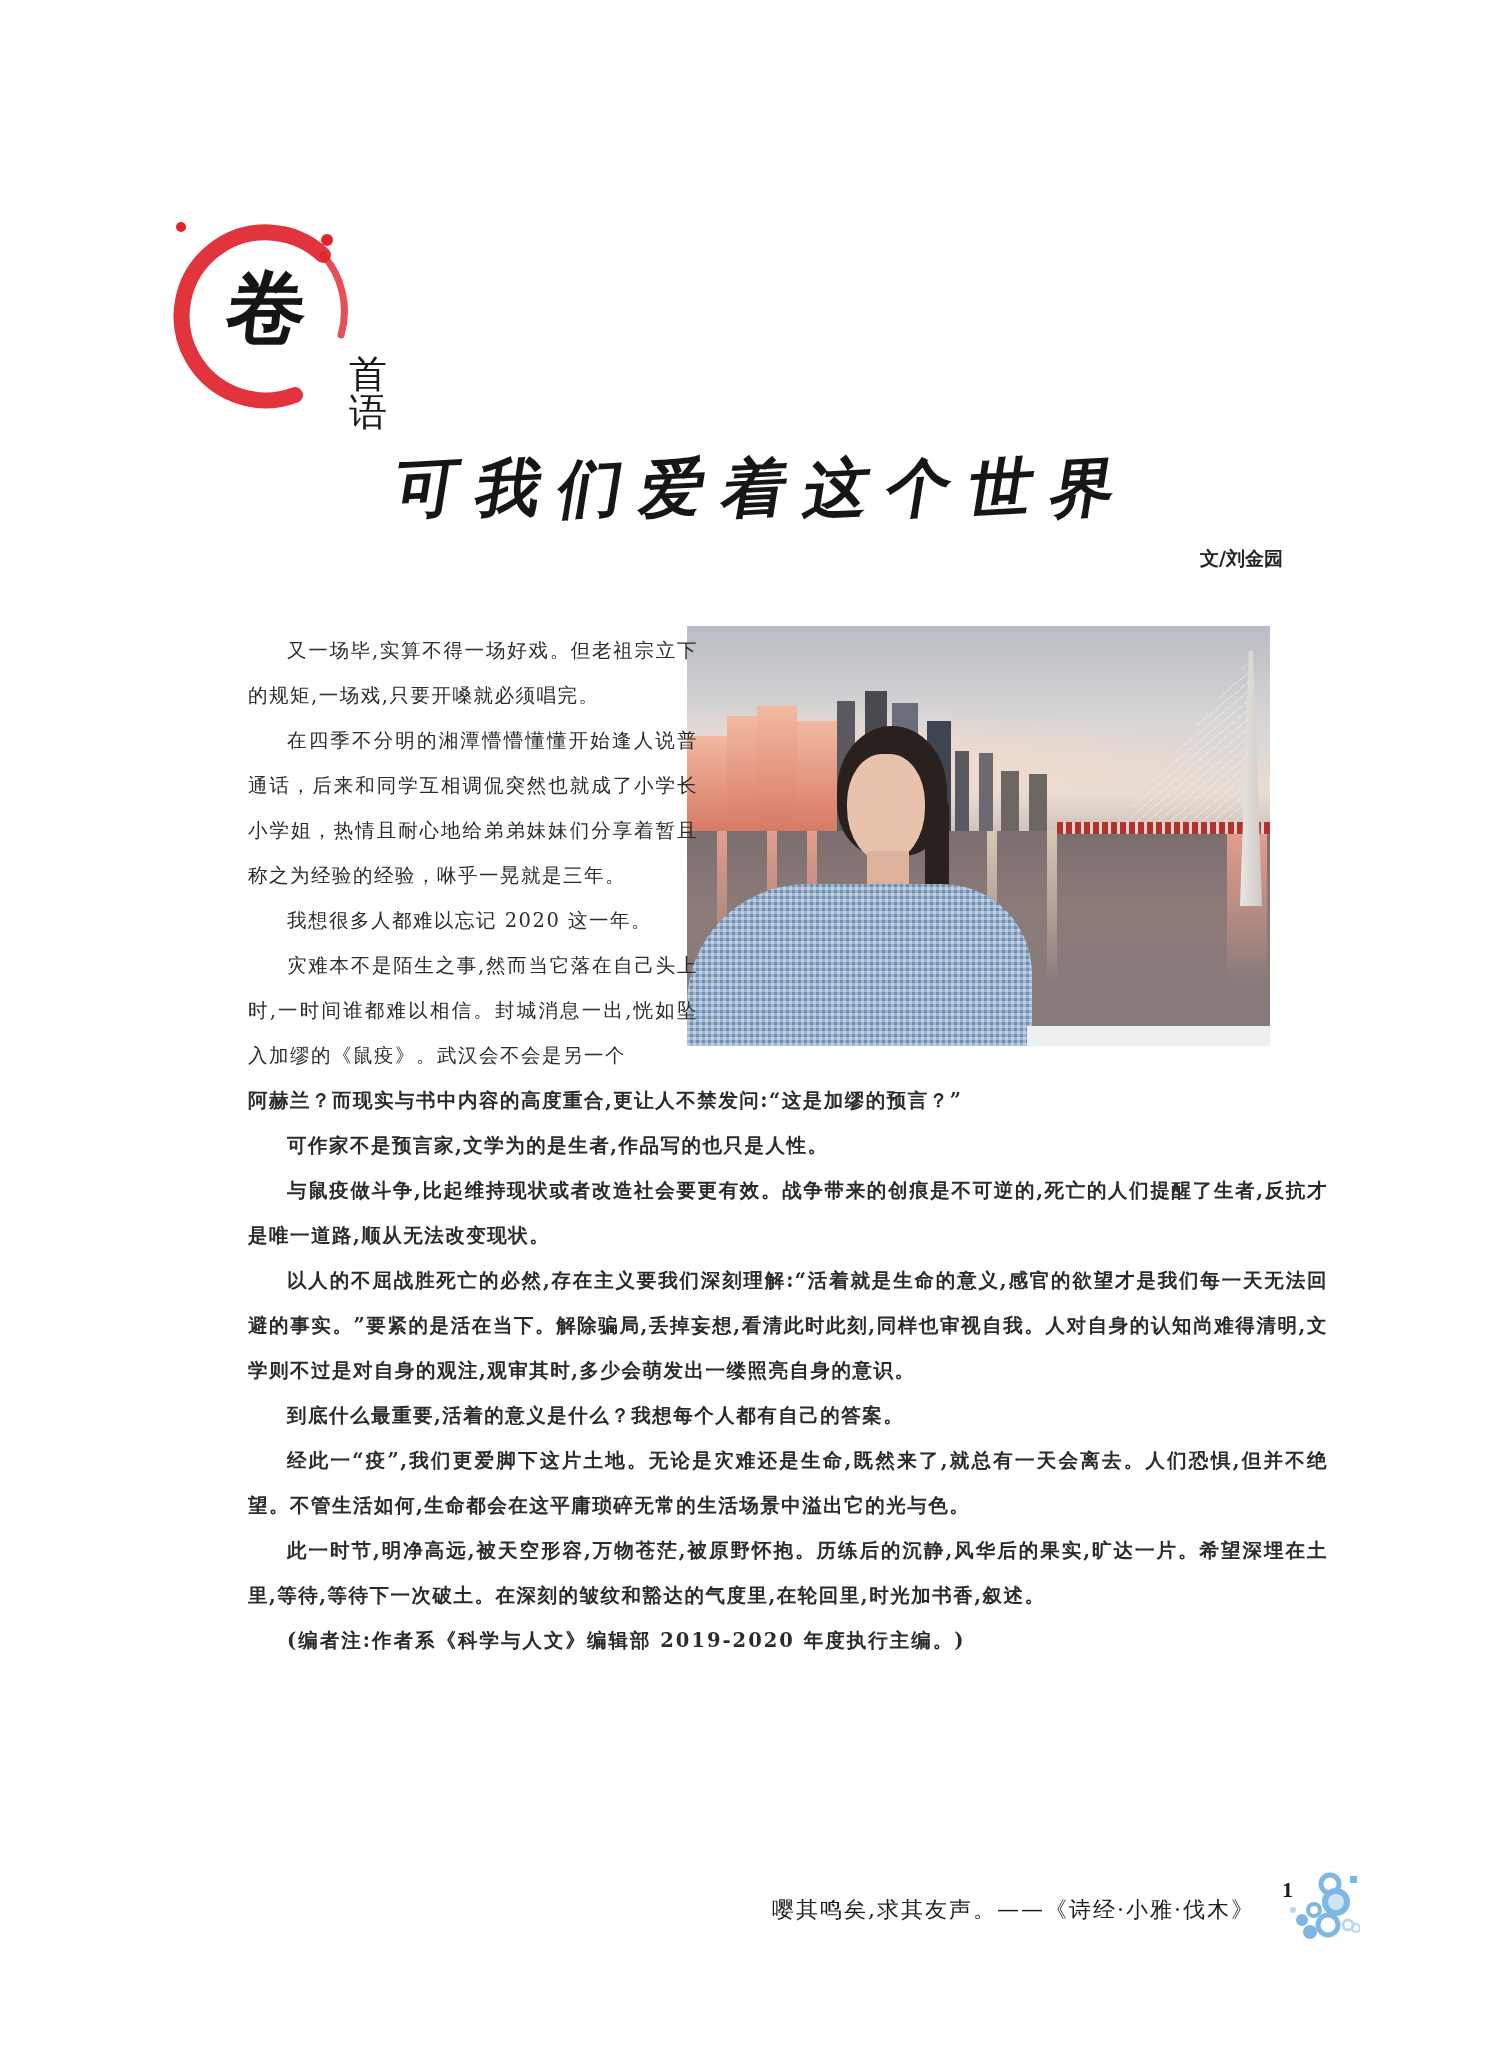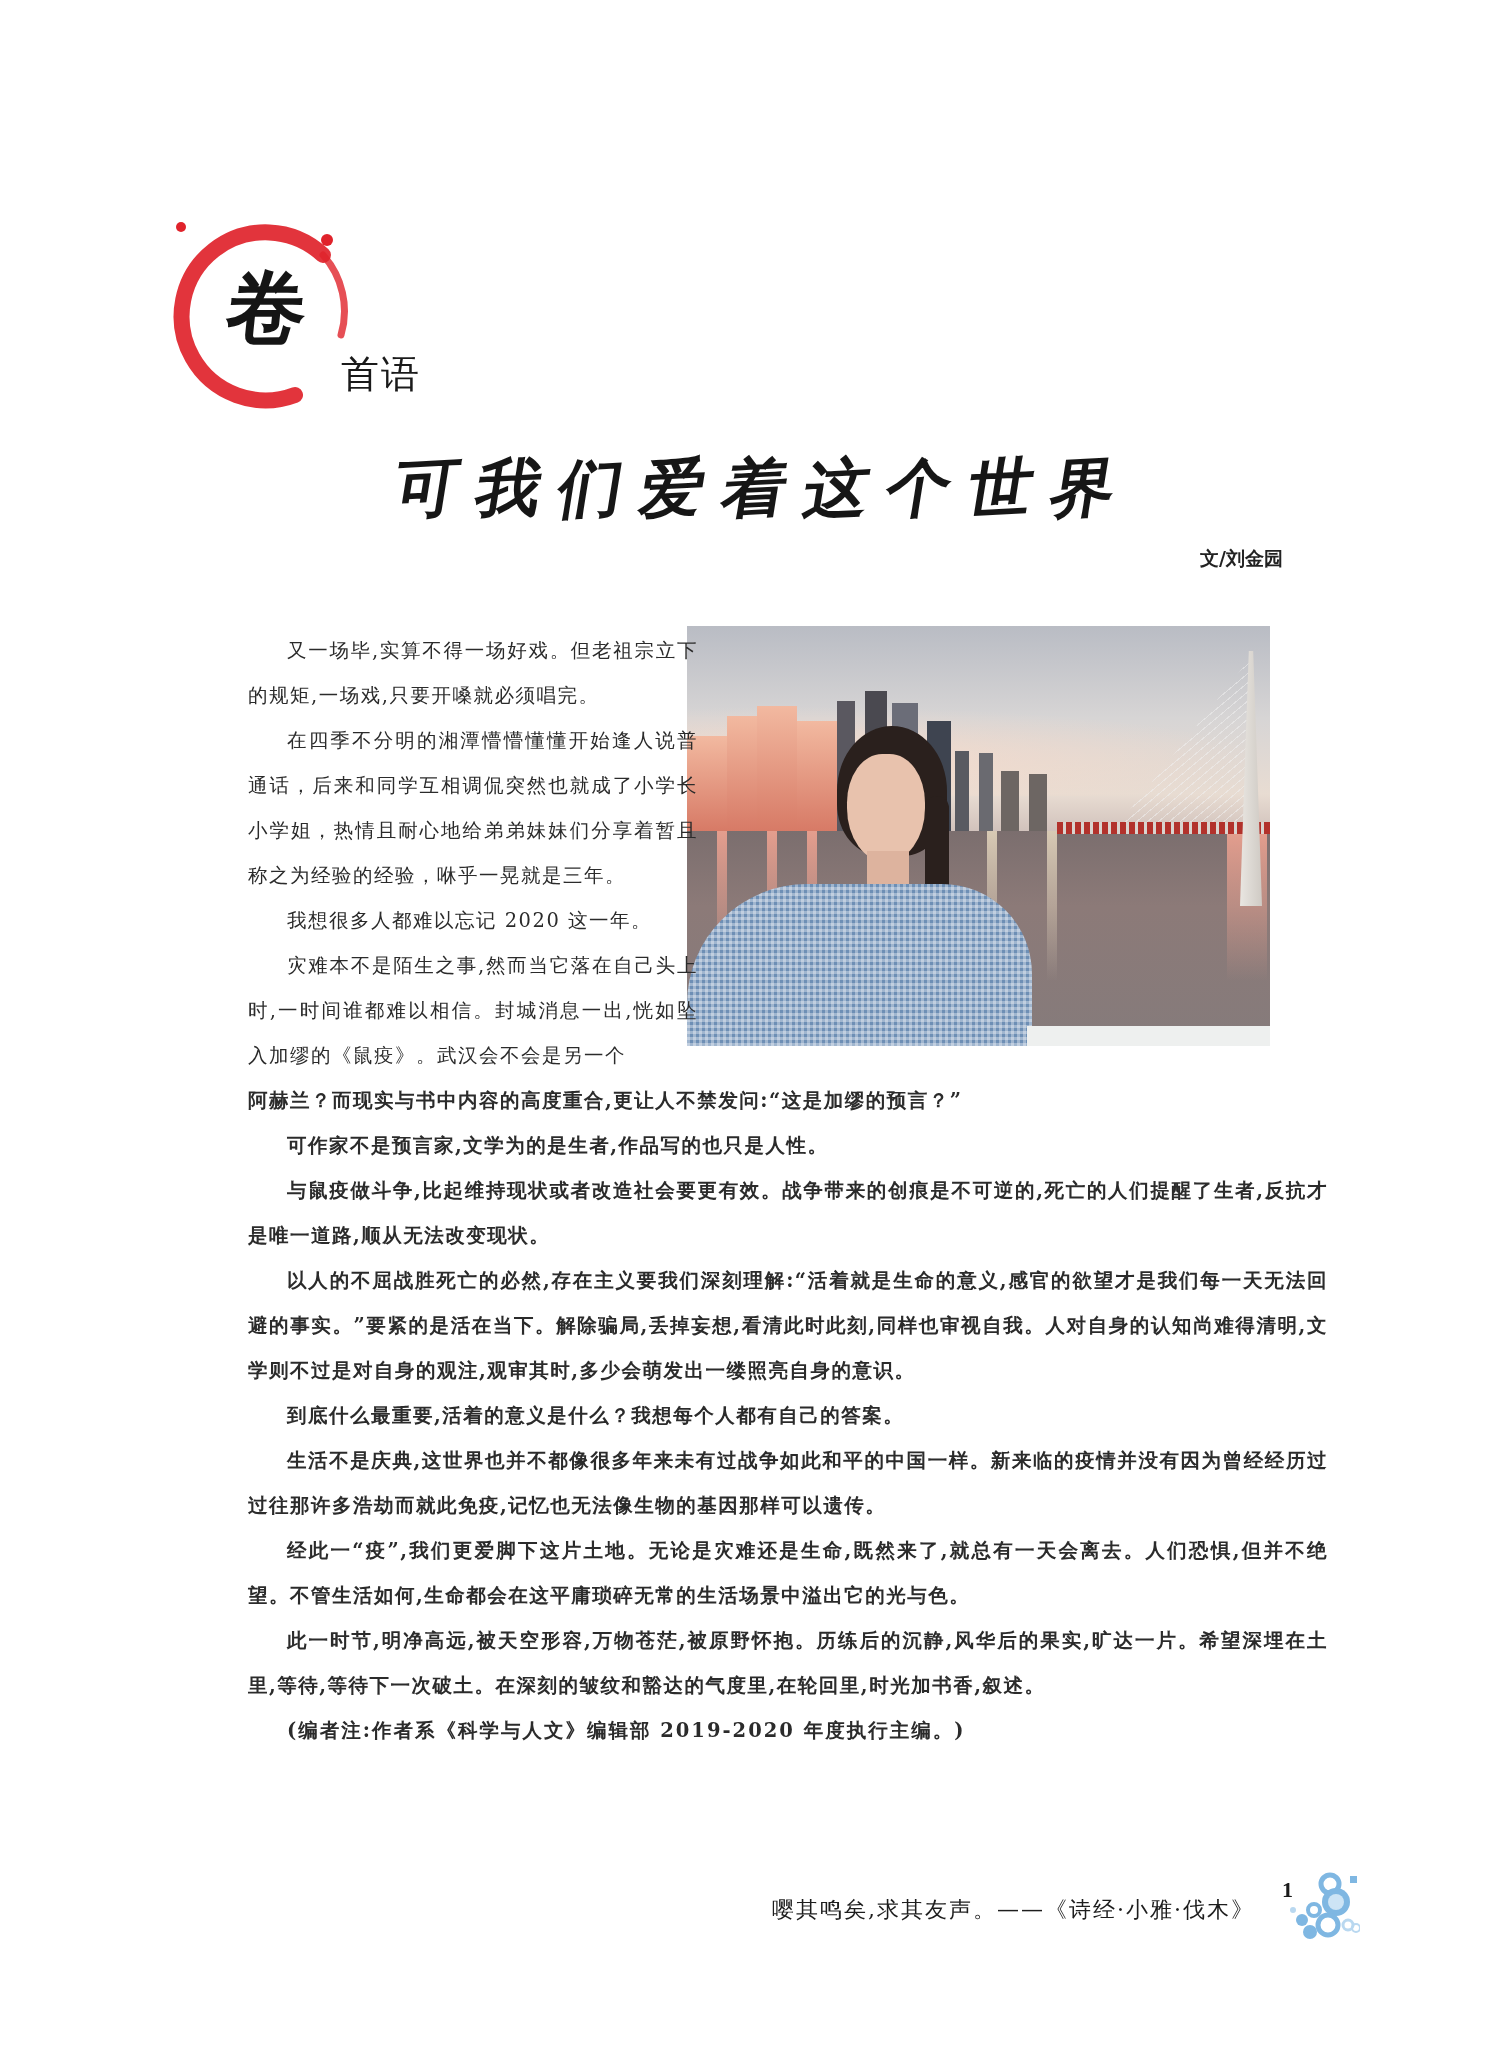--- a/index.html
+++ b/index.html
@@ -13,21 +13,21 @@
     
     .logo { left: 155px; top: 205px; width: 270px; height: 215px; }
     .logo svg { position: absolute; left: 0; top: 0; }
     .logo-char {
       position: absolute; left: 72px; top: 62px;
       font-family: "DejaVu Serif", serif; font-weight: bold;
       font-size: 80px; color: #151515; line-height: 1;
       transform: skewX(-6deg);
     }
     .logo-sub {
-      position: absolute; left: 186px; top: 150px;
+      position: absolute; left: 194px; top: 150px;
       font-family: "DejaVu Serif", serif; font-size: 38px; color: #1a1a1a;
       letter-spacing: 2px; line-height: 1;
     }
 
     
     .title {
       left: 395px; top: 448px; width: 720px; height: 80px;
       display: flex; justify-content: space-between; align-items: center;
     }
     .title span {
@@ -193,21 +193,20 @@
   <p class="para">我想很多人都难以忘记 2020 这一年。</p>
   <p class="para">灾难本不是陌生之事,然而当它落在自己头上时,一时间谁都难以相信。封城消息一出,恍如坠入加缪的《鼠疫》。武汉会不会是另一个</p>
 </div>
 
 <div class="abs body-text col-full">
   <p class="para" style="text-indent:0;">阿赫兰？而现实与书中内容的高度重合,更让人不禁发问:“这是加缪的预言？”</p>
   <p class="para">可作家不是预言家,文学为的是生者,作品写的也只是人性。</p>
   <p class="para">与鼠疫做斗争,比起维持现状或者改造社会要更有效。战争带来的创痕是不可逆的,死亡的人们提醒了生者,反抗才是唯一道路,顺从无法改变现状。</p>
   <p class="para">以人的不屈战胜死亡的必然,存在主义要我们深刻理解:“活着就是生命的意义,感官的欲望才是我们每一天无法回避的事实。”要紧的是活在当下。解除骗局,丢掉妄想,看清此时此刻,同样也审视自我。人对自身的认知尚难得清明,文学则不过是对自身的观注,观审其时,多少会萌发出一缕照亮自身的意识。</p>
   <p class="para">到底什么最重要,活着的意义是什么？我想每个人都有自己的答案。</p>
-  <p class="para">生活不是庆典,这世界也并不都像很多年来未有过战争如此和平的中国一样。新来临的疫情并没有因为曾经经历过过往那许多浩劫而就此免疫,记忆也无法像生物的基因那样可以遗传。</p>
   <p class="para">经此一“疫”,我们更爱脚下这片土地。无论是灾难还是生命,既然来了,就总有一天会离去。人们恐惧,但并不绝望。不管生活如何,生命都会在这平庸琐碎无常的生活场景中溢出它的光与色。</p>
   <p class="para">此一时节,明净高远,被天空形容,万物苍茫,被原野怀抱。历练后的沉静,风华后的果实,旷达一片。希望深埋在土里,等待,等待下一次破土。在深刻的皱纹和豁达的气度里,在轮回里,时光加书香,叙述。</p>
   <p class="para note">(编者注:作者系《科学与人文》编辑部 2019-2020 年度执行主编。)</p>
 </div>
 
 <div class="abs quote">嘤其鸣矣,求其友声。——《诗经·小雅·伐木》</div>
 <div class="abs page-num">1</div>
 <svg class="abs bubbles" viewBox="0 0 70 70">
   <circle cx="40" cy="14" r="9" fill="none" stroke="#7fb7e2" stroke-width="5"></circle>
   <rect x="60" y="6" width="7" height="7" fill="#7fb7e2"></rect>

